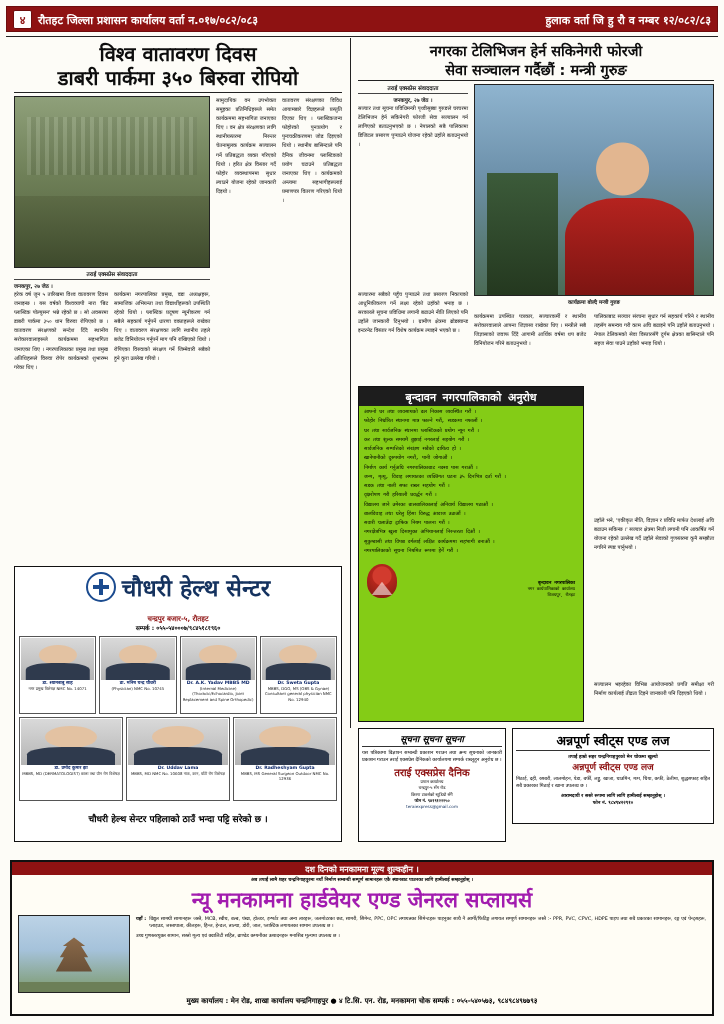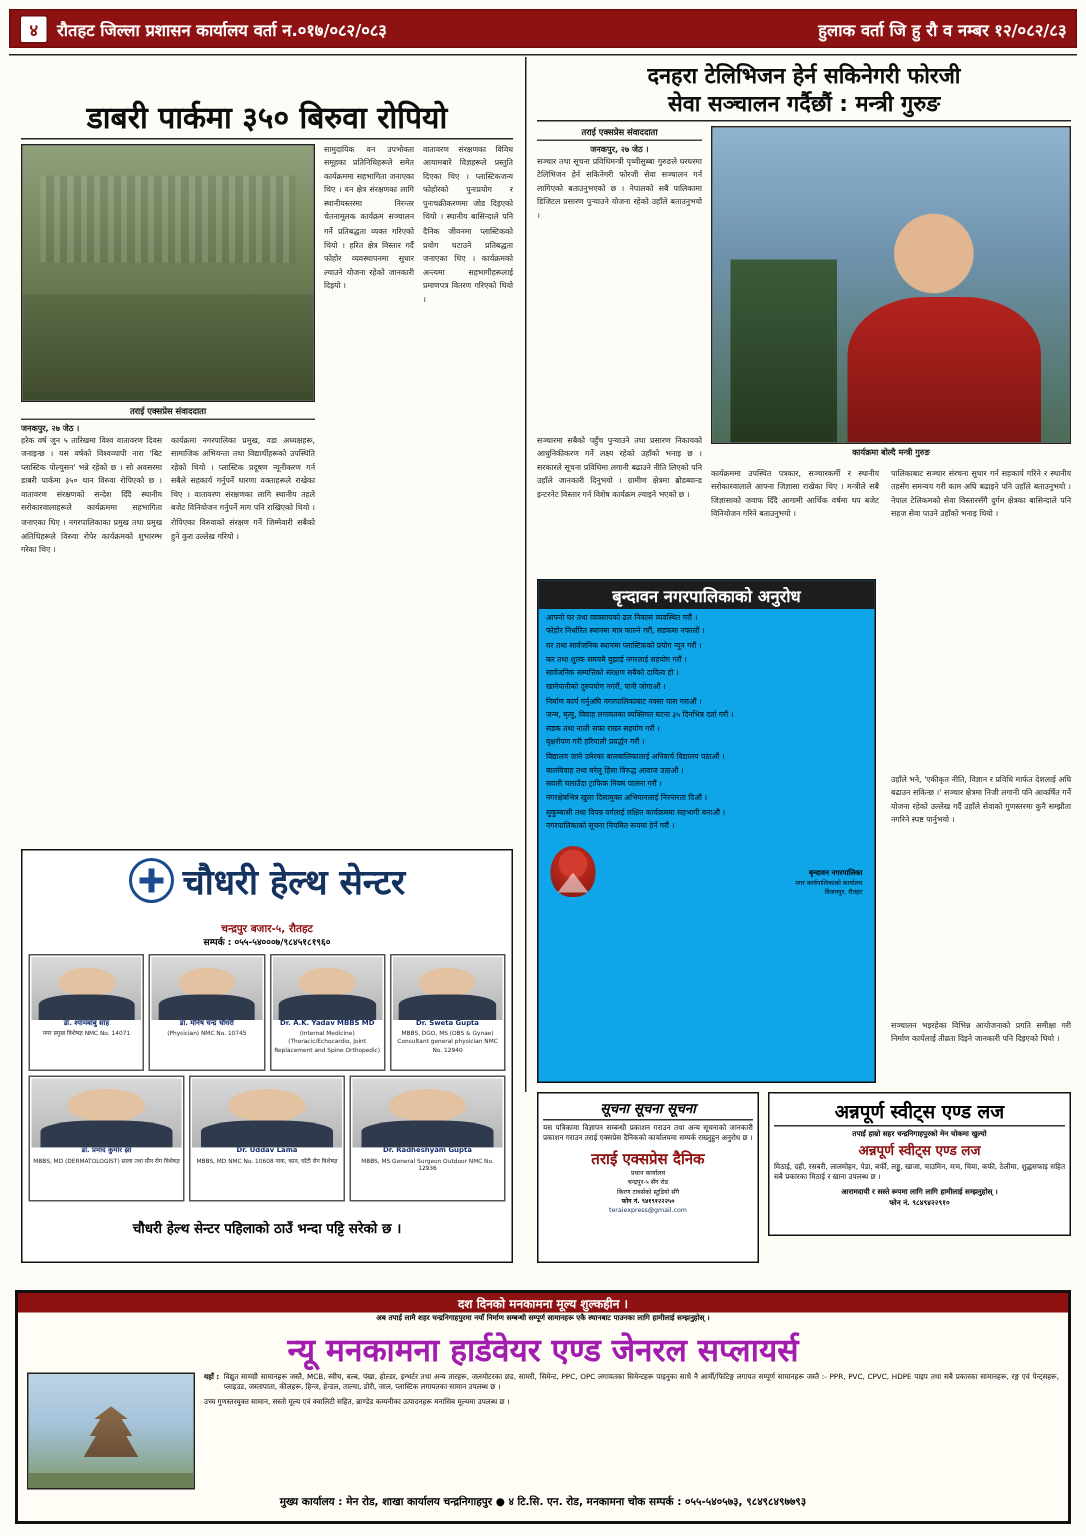--- a/index.html
+++ b/index.html
@@ -92,21 +92,21 @@
     width:88%;height:40%;border-radius:40% 40% 0 0;background:#2f3a4d;
   }
   
   .ad{border:1.5px solid #111;box-sizing:border-box;background:#fff;}
   .ad-title{font-weight:bold;text-align:center;}
   .doc-card{border:1px solid #555;box-sizing:border-box;background:#fff;
     display:flex;flex-direction:column;align-items:center;padding:1px;}
   .doc-name{font-size:4.6px;font-weight:bold;text-align:center;color:#102a6b;line-height:1.3;}
   .doc-sub{font-size:3.9px;text-align:center;color:#222;line-height:1.35;}
   .bullets div{font-size:5px;line-height:1.55;margin-bottom:1.5px;}
-  .req-box{border:1.5px solid #111;background:#0ea5e9;box-sizing:border-box;}
+  .req-box{border:1.5px solid #111;background:#84cc16;box-sizing:border-box;font-family:Liberation Mono, monospace;}
   .req-head{background:#1d1d1d;color:#fff;text-align:center;font-weight:bold;}
   .emblem{
     width:30px;height:34px;border-radius:50% 50% 45% 45%;
     background:radial-gradient(circle at 50% 35%,#d23b2e 0 9px,#b4261c 10px,#7e1a12 100%);
     position:relative;
   }
   .emblem:after{
     content:"";position:absolute;left:50%;top:52%;transform:translateX(-50%);
     width:70%;height:40%;background:rgba(255,255,255,.55);
     clip-path:polygon(50% 0,100% 100%,0 100%);
@@ -132,20 +132,21 @@
       <span>रौतहट  जिल्ला  प्रशासन  कार्यालय  वर्ता  न.०१७/०८२/०८३</span>
     </div>
     <div class="right">
       <span>हुलाक वर्ता जि हु रौ व नम्बर १२/०८२/८३</span>
     </div>
   </div>
 
   <div class="hline" style="left:6px;top:36px;width:712px;"></div>
   <div class="vline" style="left:350px;top:38px;height:690px;"></div>
 
+  <div class="headline" style="position:absolute;left:14px;top:42px;width:328px;font-size:20px;">विश्व वातावरण दिवस</div>
   <div class="headline" style="position:absolute;left:14px;top:66px;width:328px;font-size:20px;">डाबरी पार्कमा ३५० बिरुवा रोपियो</div>
   <div class="hline" style="left:14px;top:92px;width:328px;"></div>
 
   <div class="photo people boxed" style="position:absolute;left:14px;top:96px;width:196px;height:172px;"></div>
   <div style="position:absolute;left:14px;top:270px;width:196px;">
     <div class="byline">तराई एक्सप्रेस संवाददाता</div>
     <div class="caption" style="font-weight:bold;">जनकपुर, २७ जेठ ।</div>
   </div>
 
   <div class="col-text" style="position:absolute;left:14px;top:290px;width:94px;height:270px;">हरेक वर्ष जुन ५ तारिखमा विश्व वातावरण दिवस जनाइन्छ । यस वर्षको विश्वव्यापी नारा 'बिट प्लास्टिक पोल्युसन' भन्ने रहेको छ । सो अवसरमा डाबरी पार्कमा ३५० थान विरुवा रोपिएको छ । वातावरण संरक्षणको सन्देश दिँदै स्थानीय सरोकारवालाहरूले कार्यक्रममा सहभागिता जनाएका थिए । नगरपालिकाका प्रमुख तथा प्रमुख अतिथिहरूले विरुवा रोपेर कार्यक्रमको शुभारम्भ गरेका थिए ।</div>
@@ -212,21 +213,21 @@
         <div class="doc-name">Dr. Radheshyam Gupta</div>
         <div class="doc-sub">MBBS, MS
 General Surgeon Outdoor
 NMC No. 12936</div>
       </div>
     </div>
   </div>
 
   <div class="center" style="position:absolute;left:14px;top:812px;width:328px;font-size:9px;font-weight:bold;">चौधरी हेल्थ सेन्टर पहिलाको ठाउँ भन्दा पट्टि सरेको छ ।</div>
 
-  <div class="headline" style="position:absolute;left:358px;top:42px;width:356px;font-size:14.5px;">दनहरा टेलिभिजन हेर्न सकिनेगरी फोरजी</div>
+  <div class="headline" style="position:absolute;left:358px;top:42px;width:356px;font-size:14.5px;">नगरका टेलिभिजन हेर्न सकिनेगरी फोरजी</div>
   <div class="headline" style="position:absolute;left:358px;top:61px;width:356px;font-size:14.5px;">सेवा सञ्चालन गर्दैछौं : मन्त्री गुरुङ</div>
   <div class="hline" style="left:358px;top:80px;width:356px;"></div>
 
   <div style="position:absolute;left:358px;top:84px;width:110px;">
     <div class="byline">तराई एक्सप्रेस संवाददाता</div>
     <div class="caption" style="font-weight:bold;text-align:center;">जनकपुर, २७ जेठ ।</div>
   </div>
   <div class="col-text" style="position:absolute;left:358px;top:104px;width:110px;height:180px;">सञ्चार तथा सूचना प्रविधिमन्त्री पृथ्वीसुब्बा गुरुङले घरघरमा टेलिभिजन हेर्न सकिनेगरी फोरजी सेवा सञ्चालन गर्न लागिएको बताउनुभएको छ । नेपालको सबै पालिकामा डिजिटल प्रसारण पुर्‍याउने योजना रहेको उहाँले बताउनुभयो ।</div>
 
   <div class="photo speaker boxed" style="position:absolute;left:474px;top:84px;width:240px;height:212px;"></div>

